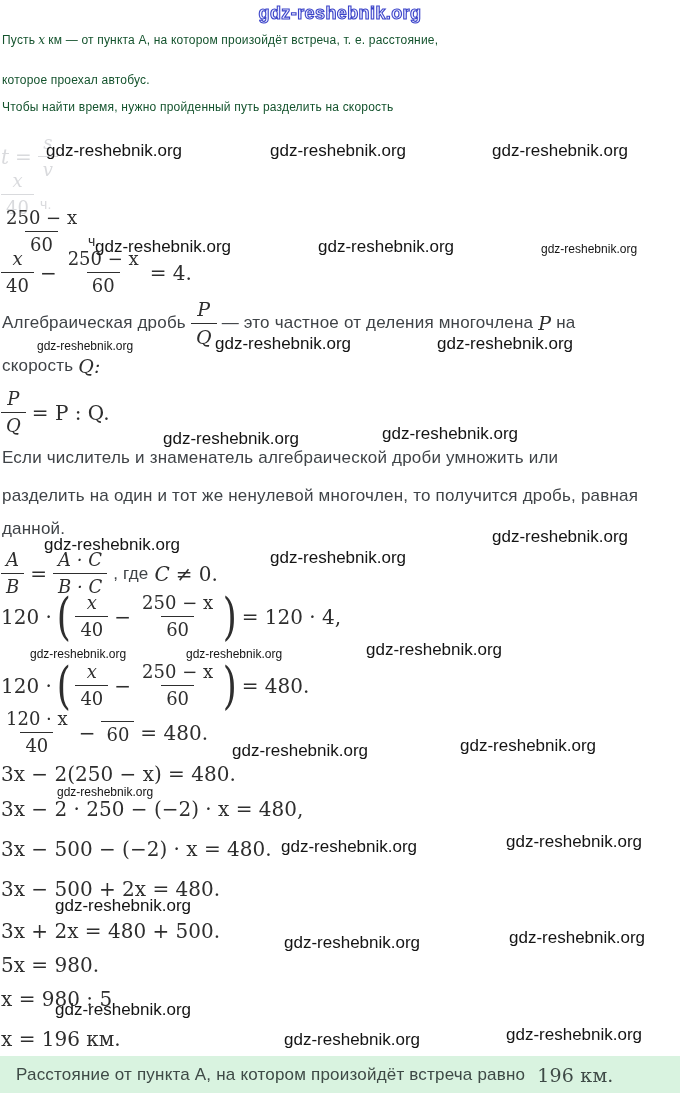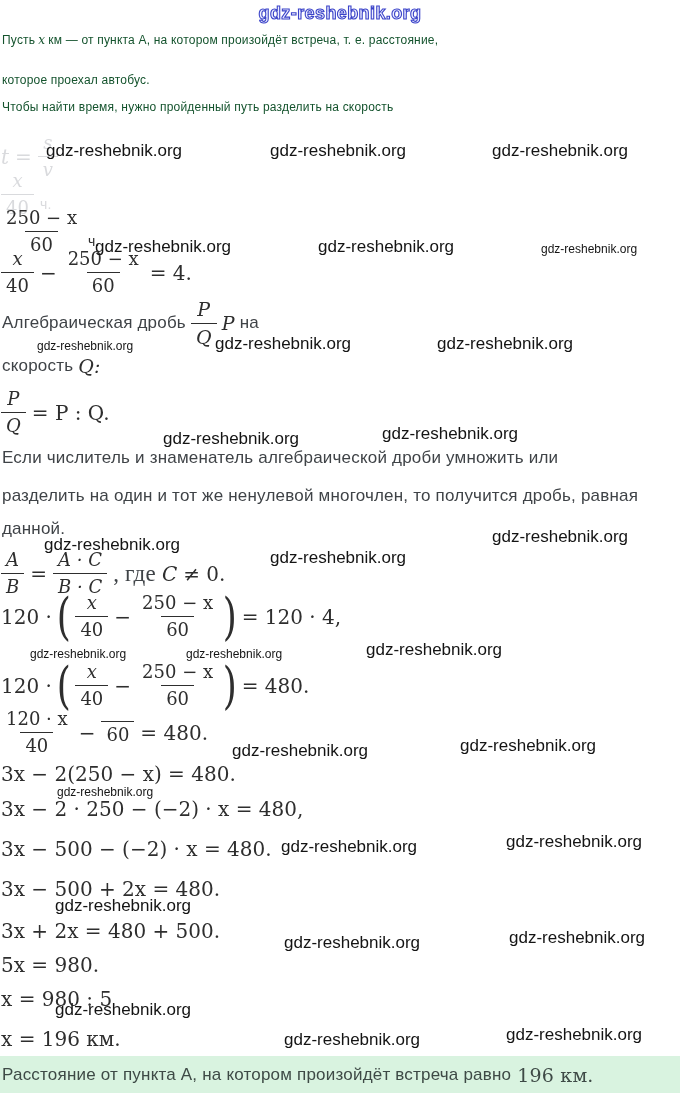--- a/index.html
+++ b/index.html
@@ -21,33 +21,33 @@
 
   
   .formula{position:absolute;left:1px;font-family:"DejaVu Serif",serif;color:#2e2e2e;
            font-size:20px;line-height:1;white-space:nowrap;display:flex;align-items:center;gap:6px;}
   .faded{color:#d9dadd;}
   .frac{display:inline-flex;flex-direction:column;align-items:center;font-size:18px;line-height:1;}
   .frac .num{padding:0 5px 4px;}
   .frac .den{border-top:1.5px solid currentColor;padding:4px 5px 0;}
   .it{font-style:italic;}
   .tm{font-family:"DejaVu Serif",serif;font-size:19px;color:#2e2e2e;}
-  .sans-tok{font-family:Liberation Serif, serif;font-size:23px;color:#3f4347;letter-spacing:.2px;}
+  .sans-tok{font-family:Liberation Sans, sans-serif;font-size:17px;color:#3f4347;letter-spacing:.2px;}
   .unit{font-family:"Liberation Sans",sans-serif;font-size:14px;transform:translateY(9px);letter-spacing:.2px;}
   .paren{font-size:50px;line-height:0;font-weight:300;transform:scaleX(.72);margin:0 -4px;}
 
   
   .wm{position:absolute;font-family:"Liberation Sans",sans-serif;color:#141414;white-space:nowrap;}
   .wm.lg{font-size:17px;}
   .wm.sm{font-size:12px;}
 
   
   .answer{position:absolute;left:0;right:0;top:1056px;height:37px;background:#d9f3e0;
           color:#3e4a46;font-size:17px;letter-spacing:.2px;display:flex;align-items:center;
-          gap:6px;padding-left:2px;white-space:nowrap;}
+          gap:12px;padding-left:16px;white-space:nowrap;}
   .answer .tm{color:#3e4a46;}
 </style>
 </head>
 <body>
 
 <div class="page">
 
   <a class="site-link">gdz-reshebnik.org</a>
 
   <div class="intro" style="top:33px">
@@ -99,20 +99,21 @@
     </span>
     <span>= 4.</span>
   </div>
 
   <div class="text-line" style="top:298px;height:50px">
     <span>Алгебраическая дробь</span>
     <span class="frac tm">
       <span class="num it">P</span>
       <span class="den it">Q</span>
     </span>
+    <span>— это частное от деления многочлена</span>
     <span class="tm it">P</span>
     <span>на</span>
   </div>
   <div class="text-line" style="top:355px">
     <span>скорость</span>
     <span class="tm it">Q:</span>
   </div>
 
   <div class="formula" style="top:390px">
     <span class="frac">

